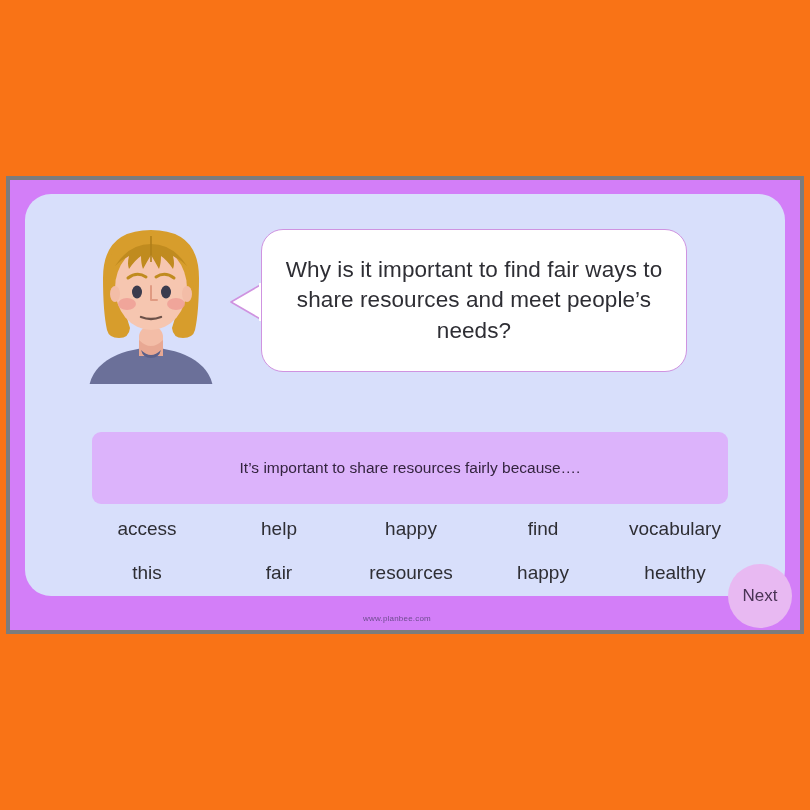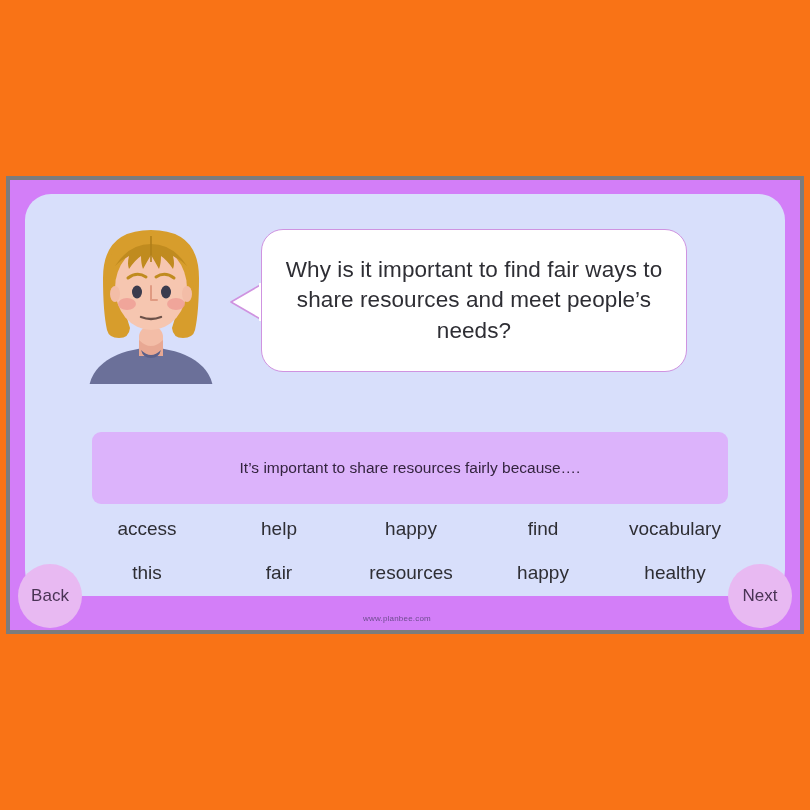--- a/index.html
+++ b/index.html
@@ -253,21 +253,20 @@
           <div class="vocab-word">vocabulary</div>
           <div class="vocab-word">this</div>
           <div class="vocab-word">fair</div>
           <div class="vocab-word">resources</div>
           <div class="vocab-word">happy</div>
           <div class="vocab-word">healthy</div>
         </div>
 
       </div>
 
-      <div class="nav-btn nav-back">Back</div>
       <div class="nav-btn nav-next">Next</div>
 
       <div class="footer-url">www.planbee.com</div>
 
     </div>
   </div>
 
 </div>
 
 </body></html>

